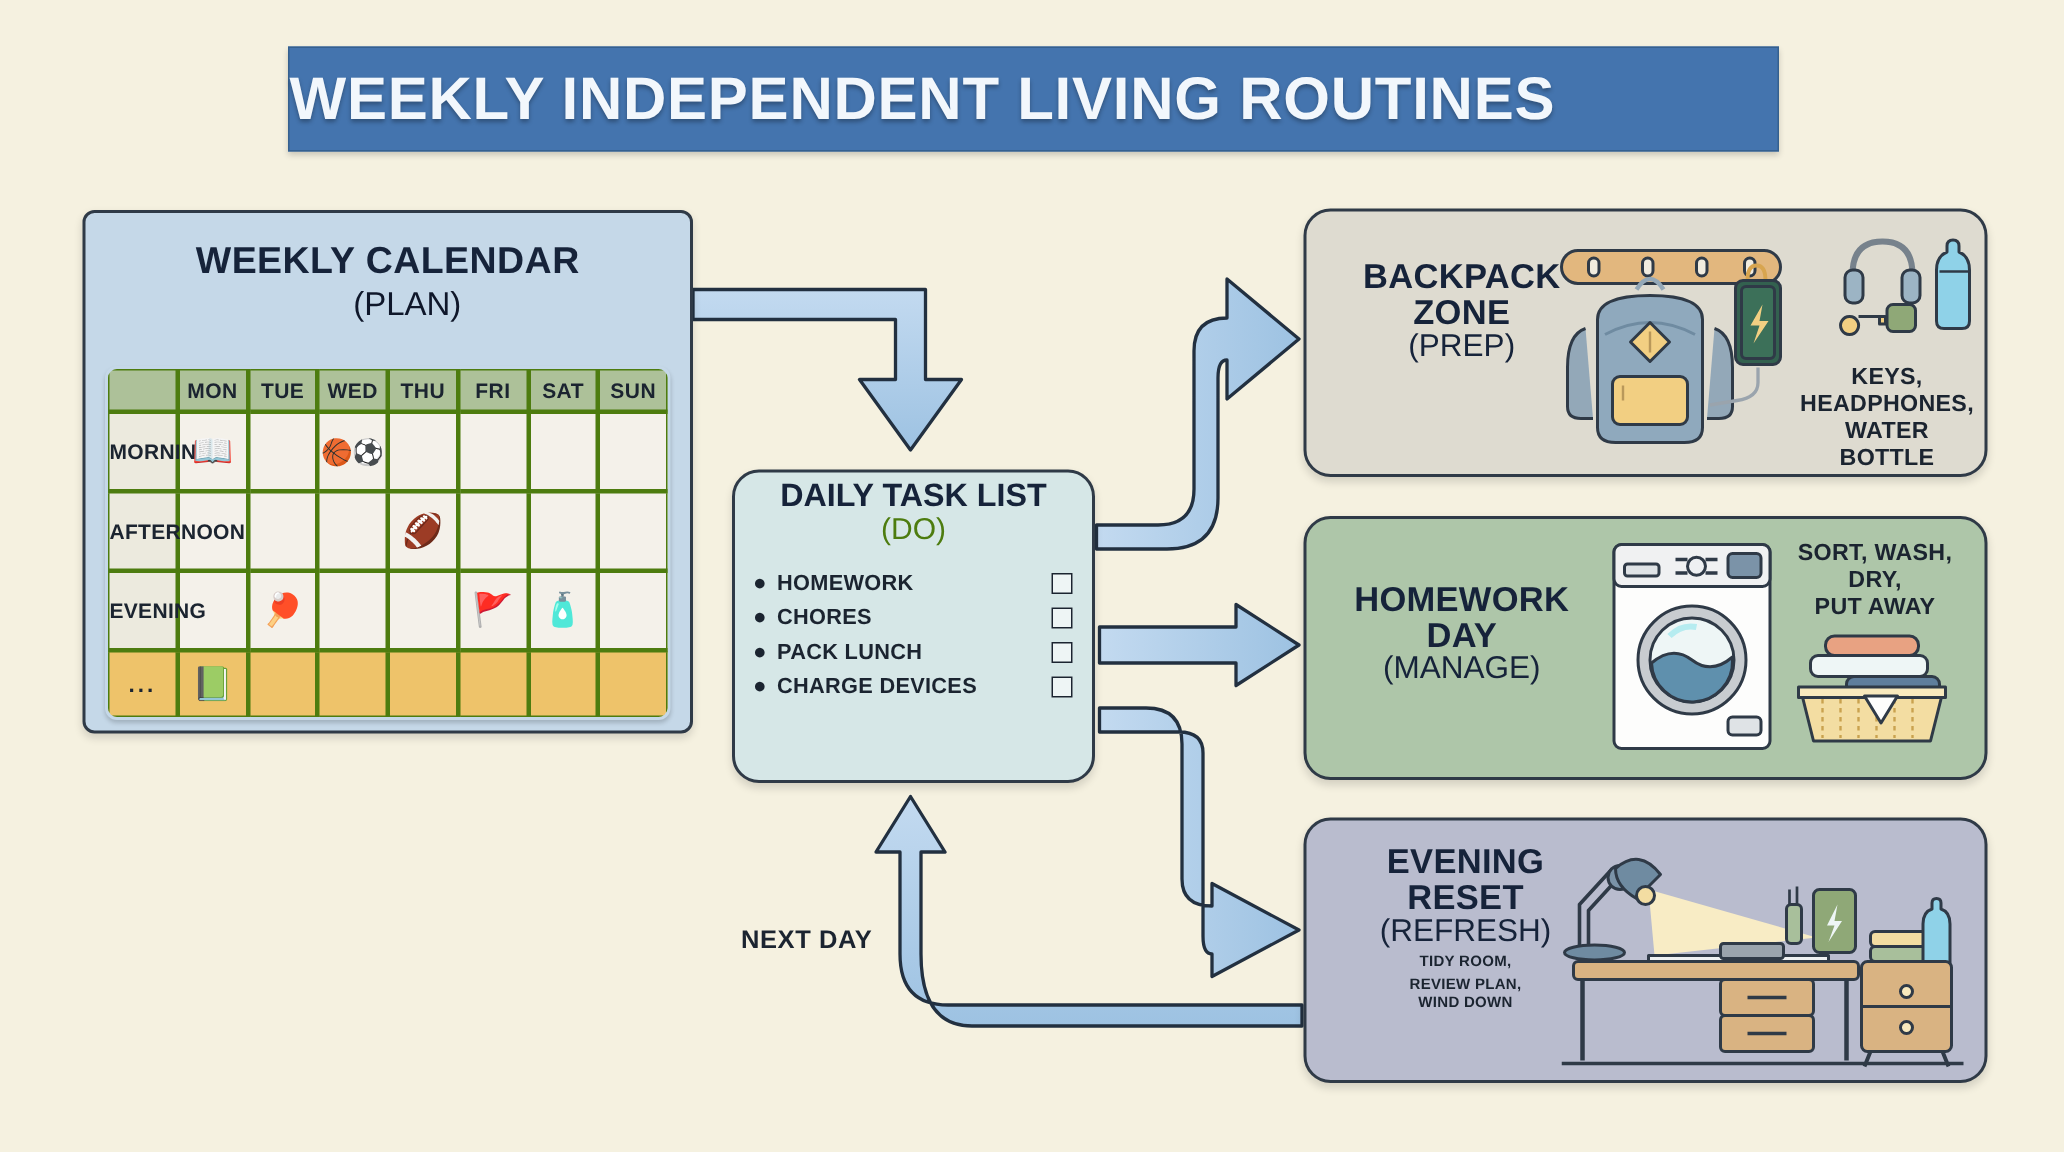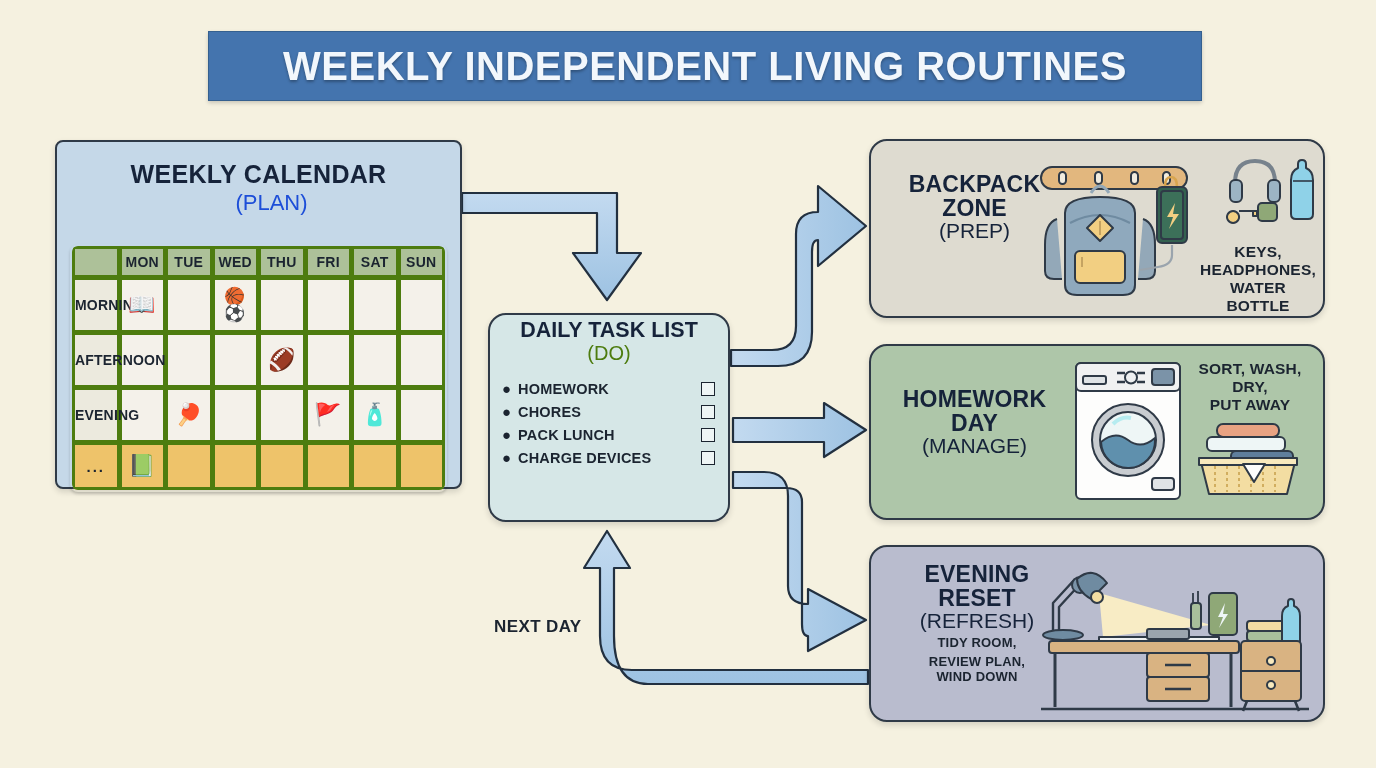--- a/index.html
+++ b/index.html
@@ -11,50 +11,50 @@
     position:relative;
     color:#1b2430;
   }
   #stage{position:absolute;inset:0;}
 
   
   #wires{position:absolute;left:0;top:0;width:1376px;height:768px;z-index:1;}
 
   
   .title-bar{
-    position:absolute;left:208px;top:31px;width:992px;height:68px;
+    position:absolute;left:192px;top:31px;width:992px;height:68px;
     background:#4474ae;border:1px solid #35608f;
-    display:flex;align-items:center;justify-content:center;
+    display:flex;align-items:center;
     box-shadow:0 2px 4px rgba(0,0,0,.18);
     z-index:3;
   }
   .title-bar .t{
     color:#f2f7fc;font-size:40px;font-weight:700;letter-spacing:.5px;
     text-shadow:0 2px 3px rgba(0,0,0,.3);
     white-space:nowrap;
   }
 
   
   .panel{position:absolute;border:2px solid #2f3a47;border-radius:8px;z-index:2;
          box-shadow:0 3px 6px rgba(0,0,0,.14);}
 
   
   #calendar-panel{left:55px;top:140px;width:403px;height:345px;background:#c5d8e8;}
   #calendar-panel .head{text-align:center;padding-top:18px;}
   #calendar-panel .head .l1{font-size:25px;font-weight:700;color:#16233a;letter-spacing:.3px;}
-  #calendar-panel .head .l2{font-size:22px;font-weight:400;color:#1d4ed8;margin-top:1px;padding-left:26px;}
+  #calendar-panel .head .l2{font-size:22px;font-weight:400;color:#0f172a;margin-top:1px;padding-left:26px;}
 
   table.cal{
     position:absolute;left:13px;top:102px;width:377px;
     border-collapse:collapse;table-layout:fixed;
     border:2px solid #4a4a4a;border-radius:8px;overflow:hidden;
     box-shadow:0 2px 3px rgba(0,0,0,.18);
   }
   table.cal td,table.cal th{
-    border:5px solid #4d7c0f;padding:0;text-align:center;vertical-align:middle;
+    border:3px solid #4d7c0f;padding:0;text-align:center;vertical-align:middle;
     font-size:13.5px;font-weight:600;color:#1b2430;
   }
   table.cal thead th{background:#adc199;height:26px;font-size:14px;letter-spacing:.3px;}
   table.cal thead th.corner{background:#adc199;}
   table.cal tbody td{background:#f4f1ea;height:50px;}
   table.cal tbody td.rowlab{background:#eceade;font-size:14px;font-weight:600;width:98px;letter-spacing:.2px;}
   table.cal tr.lastrow td{background:#eec36a;height:42px;}
   table.cal tr.lastrow td.rowlab{background:#eec36a;letter-spacing:2px;font-size:15px;}
   .cellicon{font-size:22px;line-height:1;display:inline-block;}
   .cellicon.two{font-size:17px;}
@@ -75,21 +75,21 @@
 
   
   .rpanel{border-radius:18px;}
   #backpack-panel{left:869px;top:139px;width:452px;height:175px;background:#dedbd0;}
   #laundry-panel{left:869px;top:344px;width:452px;height:172px;background:#aec6a9;}
   #evening-panel{left:869px;top:545px;width:452px;height:173px;background:#b9bcce;}
 
   .rp-title{position:absolute;left:16px;text-align:center;width:175px;}
   .rp-title .l1{font-size:23px;font-weight:700;color:#16233a;line-height:1.03;letter-spacing:.2px;}
   .rp-title .l2{font-size:21px;font-weight:400;color:#16233a;line-height:1.08;}
-  .rp-sub{font-size:13px;font-weight:600;color:#1b2430;line-height:1.14;margin-top:3px;letter-spacing:.2px;}
+  .rp-sub{font-size:10px;font-weight:600;color:#1b2430;line-height:1.14;margin-top:3px;letter-spacing:.2px;}
 
   .rp-note{position:absolute;text-align:center;font-size:15.5px;font-weight:600;color:#1b2430;line-height:1.16;letter-spacing:.2px;}
 
   .art{position:absolute;}
 
   
   #nextday{
     position:absolute;left:494px;top:617px;font-size:17px;font-weight:600;color:#1b2430;
     letter-spacing:.4px;z-index:3;
   }

